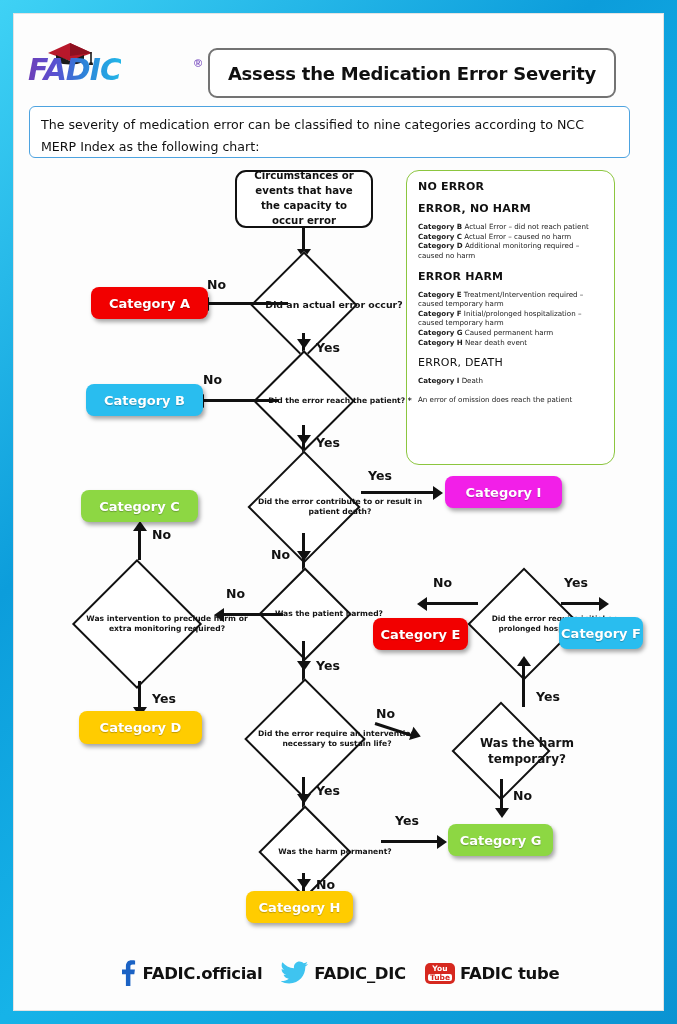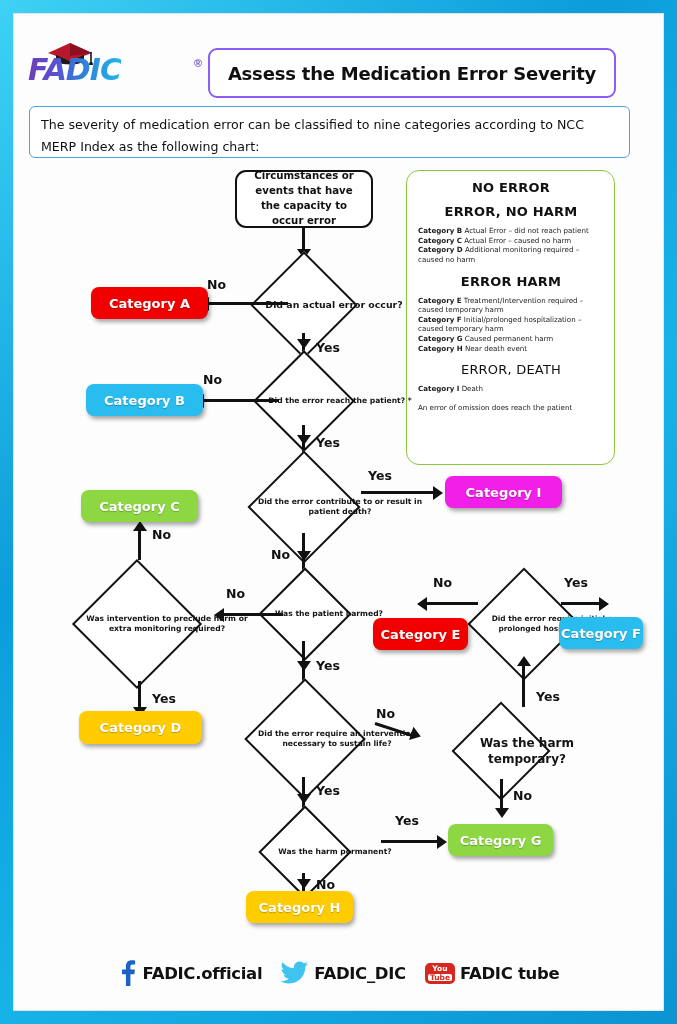--- a/index.html
+++ b/index.html
@@ -49,21 +49,21 @@
     -webkit-background-clip:text;background-clip:text;color:transparent;
     line-height:1;
   }
   .logo-reg{
     position:absolute;left:166px;top:16px;
     font-size:11px;color:#7a4fc0;font-weight:bold;
   }
 
   .title-box{
     position:absolute;left:195px;top:35px;width:404px;height:46px;
-    border:2px solid #8b5cf6;border-radius:9px;background:#fff;
+    border:2px solid #737373;border-radius:9px;background:#fff;
     display:flex;align-items:center;justify-content:center;
   }
   .title-box span{
     font-size:18px;font-weight:bold;color:#101010;
     font-family:"DejaVu Sans",sans-serif;letter-spacing:-0.2px;
   }
 
   .intro-box{
     position:absolute;left:16px;top:93px;width:601px;height:52px;
     border:1.6px solid #4da3e0;border-radius:6px;background:#fff;
@@ -74,21 +74,21 @@
     font-family:"DejaVu Sans",sans-serif;
   }
 
   
   .legend{
     position:absolute;left:393px;top:157px;width:209px;height:295px;
     border:1.6px solid #8cc63f;border-radius:13px;background:#fff;
     padding:9px 10px 6px 11px;box-sizing:border-box;
     font-family:"DejaVu Sans",sans-serif;
   }
-  .lg-head{font-size:13px;font-weight:bold;color:#111;margin:0 0 7px 0;letter-spacing:.2px;text-align:center;}
+  .lg-head{font-size:11px;font-weight:bold;color:#111;margin:0 0 7px 0;letter-spacing:.2px;}
   .lg-head.plain{font-weight:normal;}
   .lg-line{font-size:7.1px;color:#1a1a1a;line-height:1.36;margin:0;}
   .lg-line b{font-weight:bold;}
   .lg-grp{margin-bottom:9px;}
   .lg-note{font-size:7.1px;color:#1a1a1a;margin:0;}
 
   
   .node{position:absolute;box-sizing:border-box;}
 
   .rounded-box{

